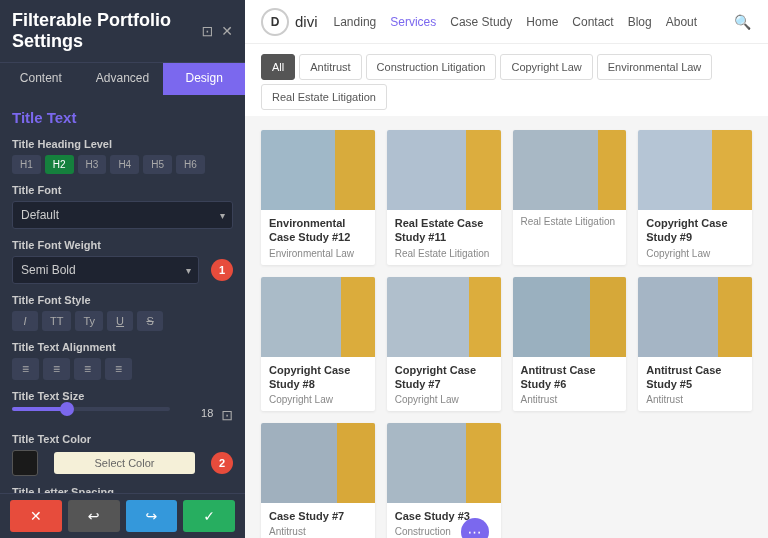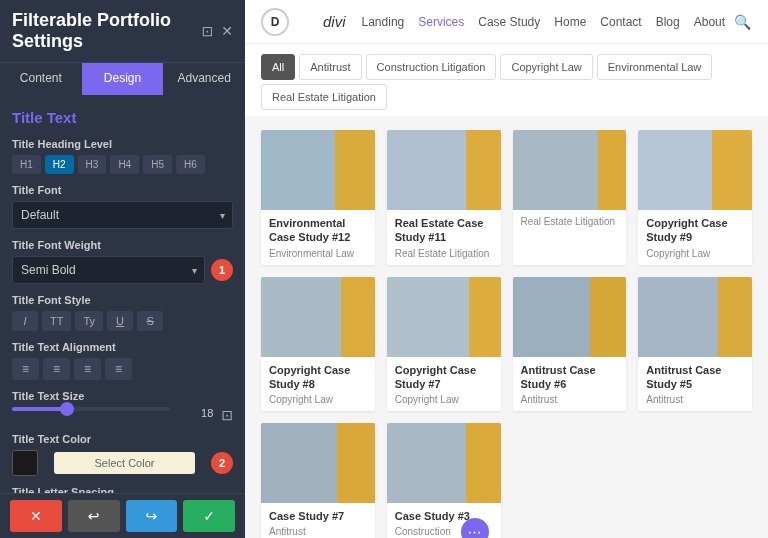--- a/index.html
+++ b/index.html
@@ -82,21 +82,21 @@
     .heading-btn {
       background: #3a4157;
       color: #aaa;
       border: none;
       border-radius: 3px;
       padding: 4px 8px;
       font-size: 10px;
       cursor: pointer;
     }
     .heading-btn.active {
-      background: #0369a1;
+      background: #15803d;
       color: #fff;
     }
     .select-wrapper {
       position: relative;
       text-decoration: underline;
     }
     .select-wrapper select {
       width: 100%;
       background: #1e2330;
       color: #ccc;
@@ -112,21 +112,21 @@
       right: 8px;
       top: 50%;
       transform: translateY(-50%);
       color: #aaa;
       font-size: 10px;
       pointer-events: none;
     }
     .font-weight-row {
       display: flex;
       align-items: center;
-      gap: 6px;
+      gap: 12px;
     }
     .font-weight-select {
       flex: 1;
     }
     .badge-circle {
       width: 22px;
       height: 22px;
       border-radius: 50%;
       background: #e74c3c;
       color: #fff;
@@ -279,22 +279,20 @@
       display: flex;
       align-items: center;
       justify-content: center;
       font-size: 12px;
       color: #333;
       font-weight: bold;
     }
     .logo-text {
       font-size: 15px;
       color: #333;
-      font-style: italic;
-      margin-left: 28px;
     }
     .nav-links {
       display: flex;
       gap: 14px;
     }
     .nav-link {
       font-size: 12px;
       color: #555;
       text-decoration: none;
       cursor: pointer;
@@ -404,22 +402,22 @@
 <div class="left-panel">
   <div class="panel-header">
     <span class="panel-title">Filterable Portfolio Settings</span>
     <div class="panel-header-icons">
       <span class="panel-header-icon">⊡</span>
       <span class="panel-header-icon">✕</span>
     </div>
   </div>
   <div class="panel-tabs">
     <div class="panel-tab">Content</div>
+    <div class="panel-tab">Advanced</div>
     <div class="panel-tab active">Design</div>
-    <div class="panel-tab">Advanced</div>
   </div>
   <div class="panel-content">
     <div class="section-title">Title Text</div>
 
     <div class="field-label">Title Heading Level</div>
     <div class="heading-levels">
       <button class="heading-btn">H1</button>
       <button class="heading-btn active">H2</button>
       <button class="heading-btn">H3</button>
       <button class="heading-btn">H4</button>

